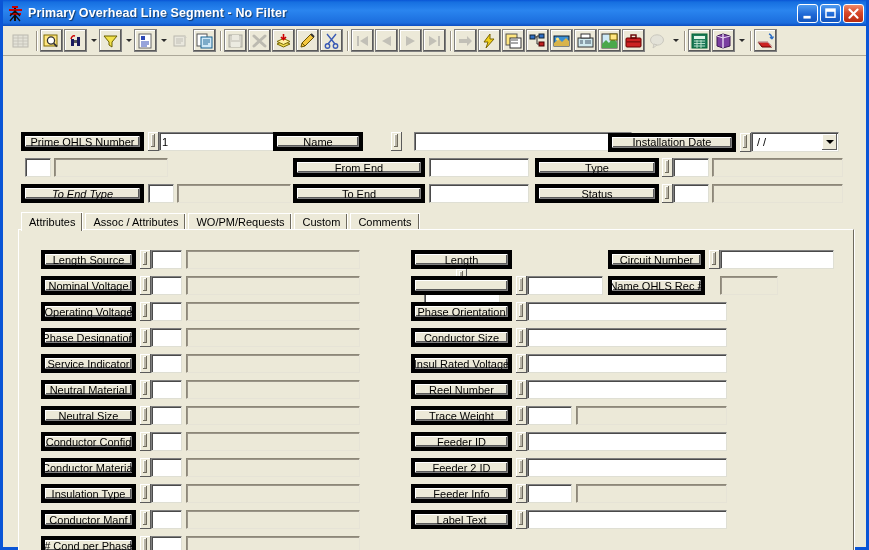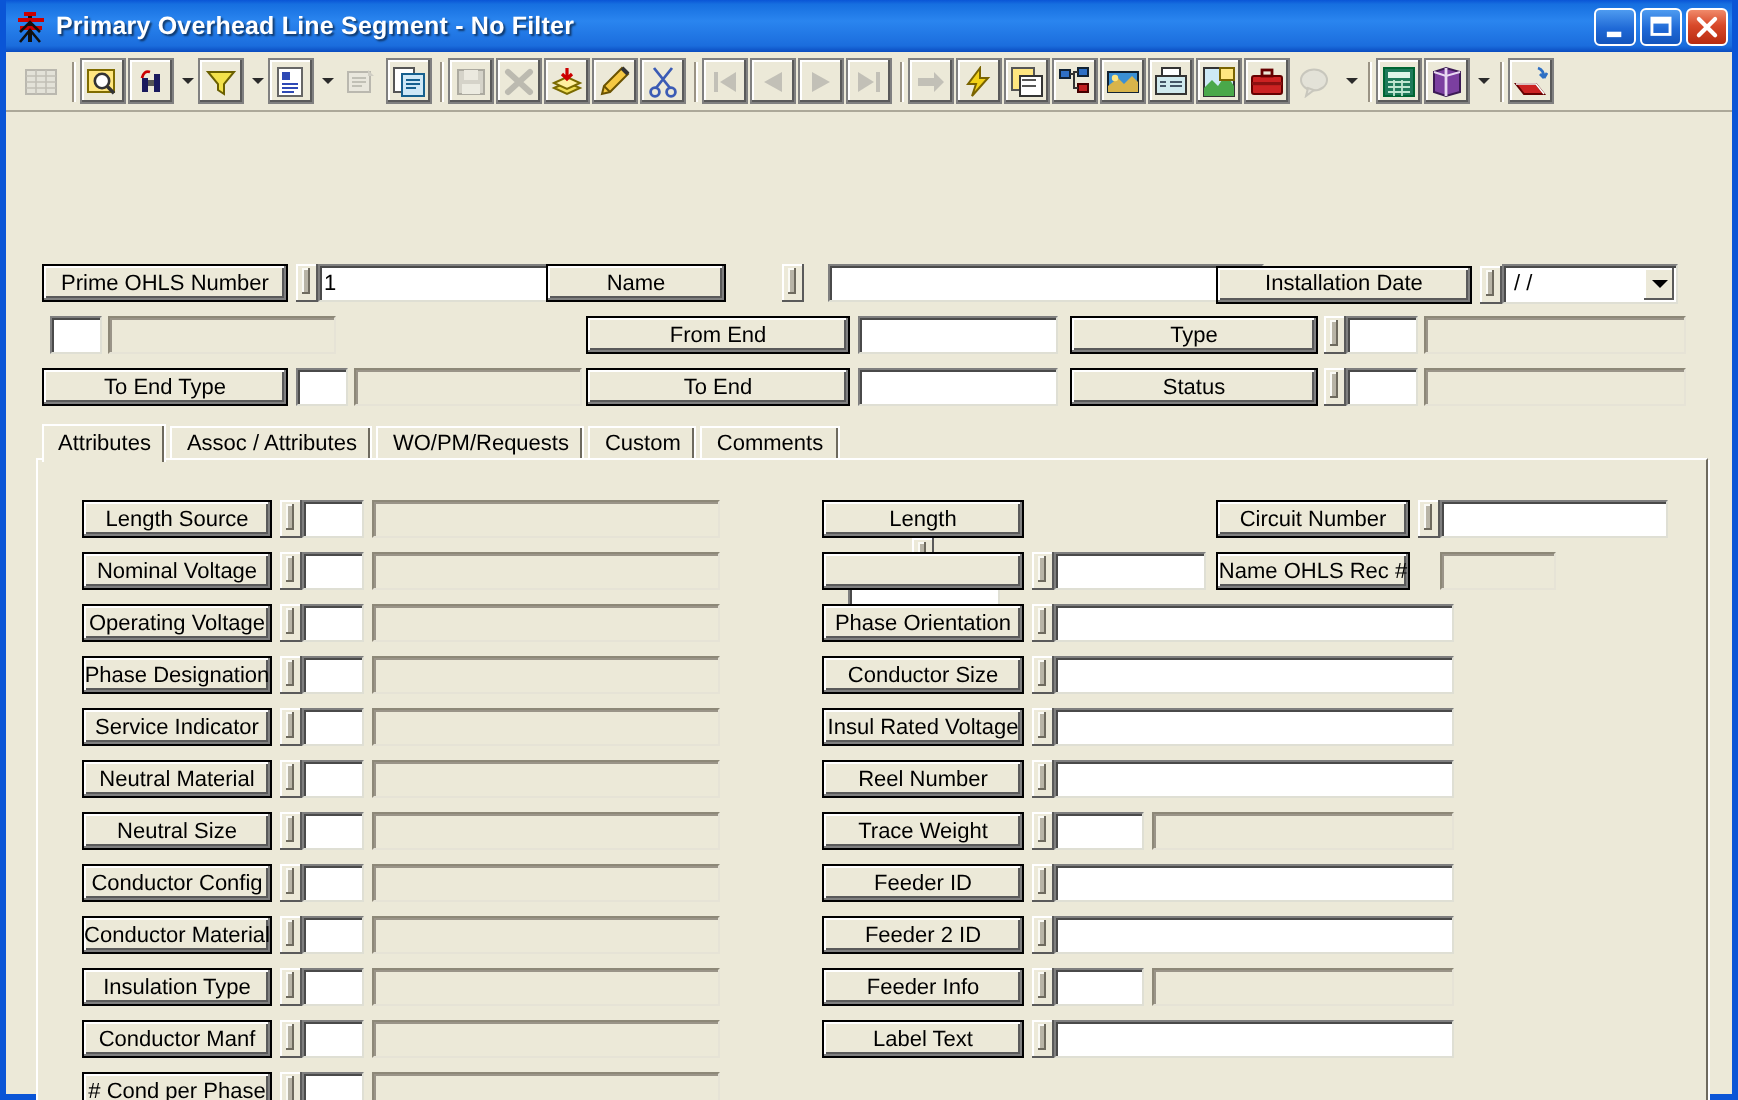--- a/index.html
+++ b/index.html
@@ -59,21 +59,21 @@
     background:#9a9384;box-shadow:1px 0 0 #ffffff;}
   .tarrow{width:11px;height:23px;flex:0 0 auto;display:flex;align-items:center;justify-content:center;}
   .tarrow i{width:0;height:0;border-left:3px solid transparent;border-right:3px solid transparent;border-top:3px solid #2b2b2b;display:block;}
   .ico{width:17px;height:16px;display:block;}
   .dis{opacity:.42;filter:grayscale(1);}
   
   .body-area{position:relative;padding:0;}
   .lblbtn{
     box-sizing:border-box;height:19px;
     background:#ece9d8;
-    border:1px solid #000000;
+    border:4px solid #000000;
     box-shadow:inset -1px -1px 0 #808080, inset 1px 1px 0 #ffffff,
                inset -2px -2px 0 #5a5a5a;
     display:flex;align-items:center;justify-content:center;
     font-size:11px;color:#000;white-space:nowrap;overflow:hidden;
   }
   .lov{
     width:11px;height:19px;box-sizing:border-box;
     background:#ece9d8;
     box-shadow:inset -1px -1px 0 #5a5a5a, inset 1px 1px 0 #ffffff;
     position:relative;flex:0 0 auto;
@@ -429,21 +429,21 @@
     <div class="row" style="left:532px;top:102px;">
       <div class="lblbtn" style="width:124px;">Type</div>
       <div style="width:3px"></div>
       <div class="lov"></div>
       <div class="inp" style="width:36px;"></div>
       <div style="width:3px"></div>
       <div class="inp ro" style="width:131px;"></div>
     </div>
 
     <div class="row" style="left:18px;top:128px;">
-      <div class="lblbtn" style="width:123px;">To End Type</div>
+      <div class="lblbtn" style="width:123px;font-style:italic;">To End Type</div>
       <div style="width:4px"></div>
       <div class="inp" style="width:26px;"></div>
       <div style="width:3px"></div>
       <div class="inp ro" style="width:114px;"></div>
     </div>
 
     <div class="row" style="left:290px;top:128px;">
       <div class="lblbtn" style="width:132px;">To End</div>
       <div style="width:4px"></div>
       <div class="inp" style="width:100px;"></div>

